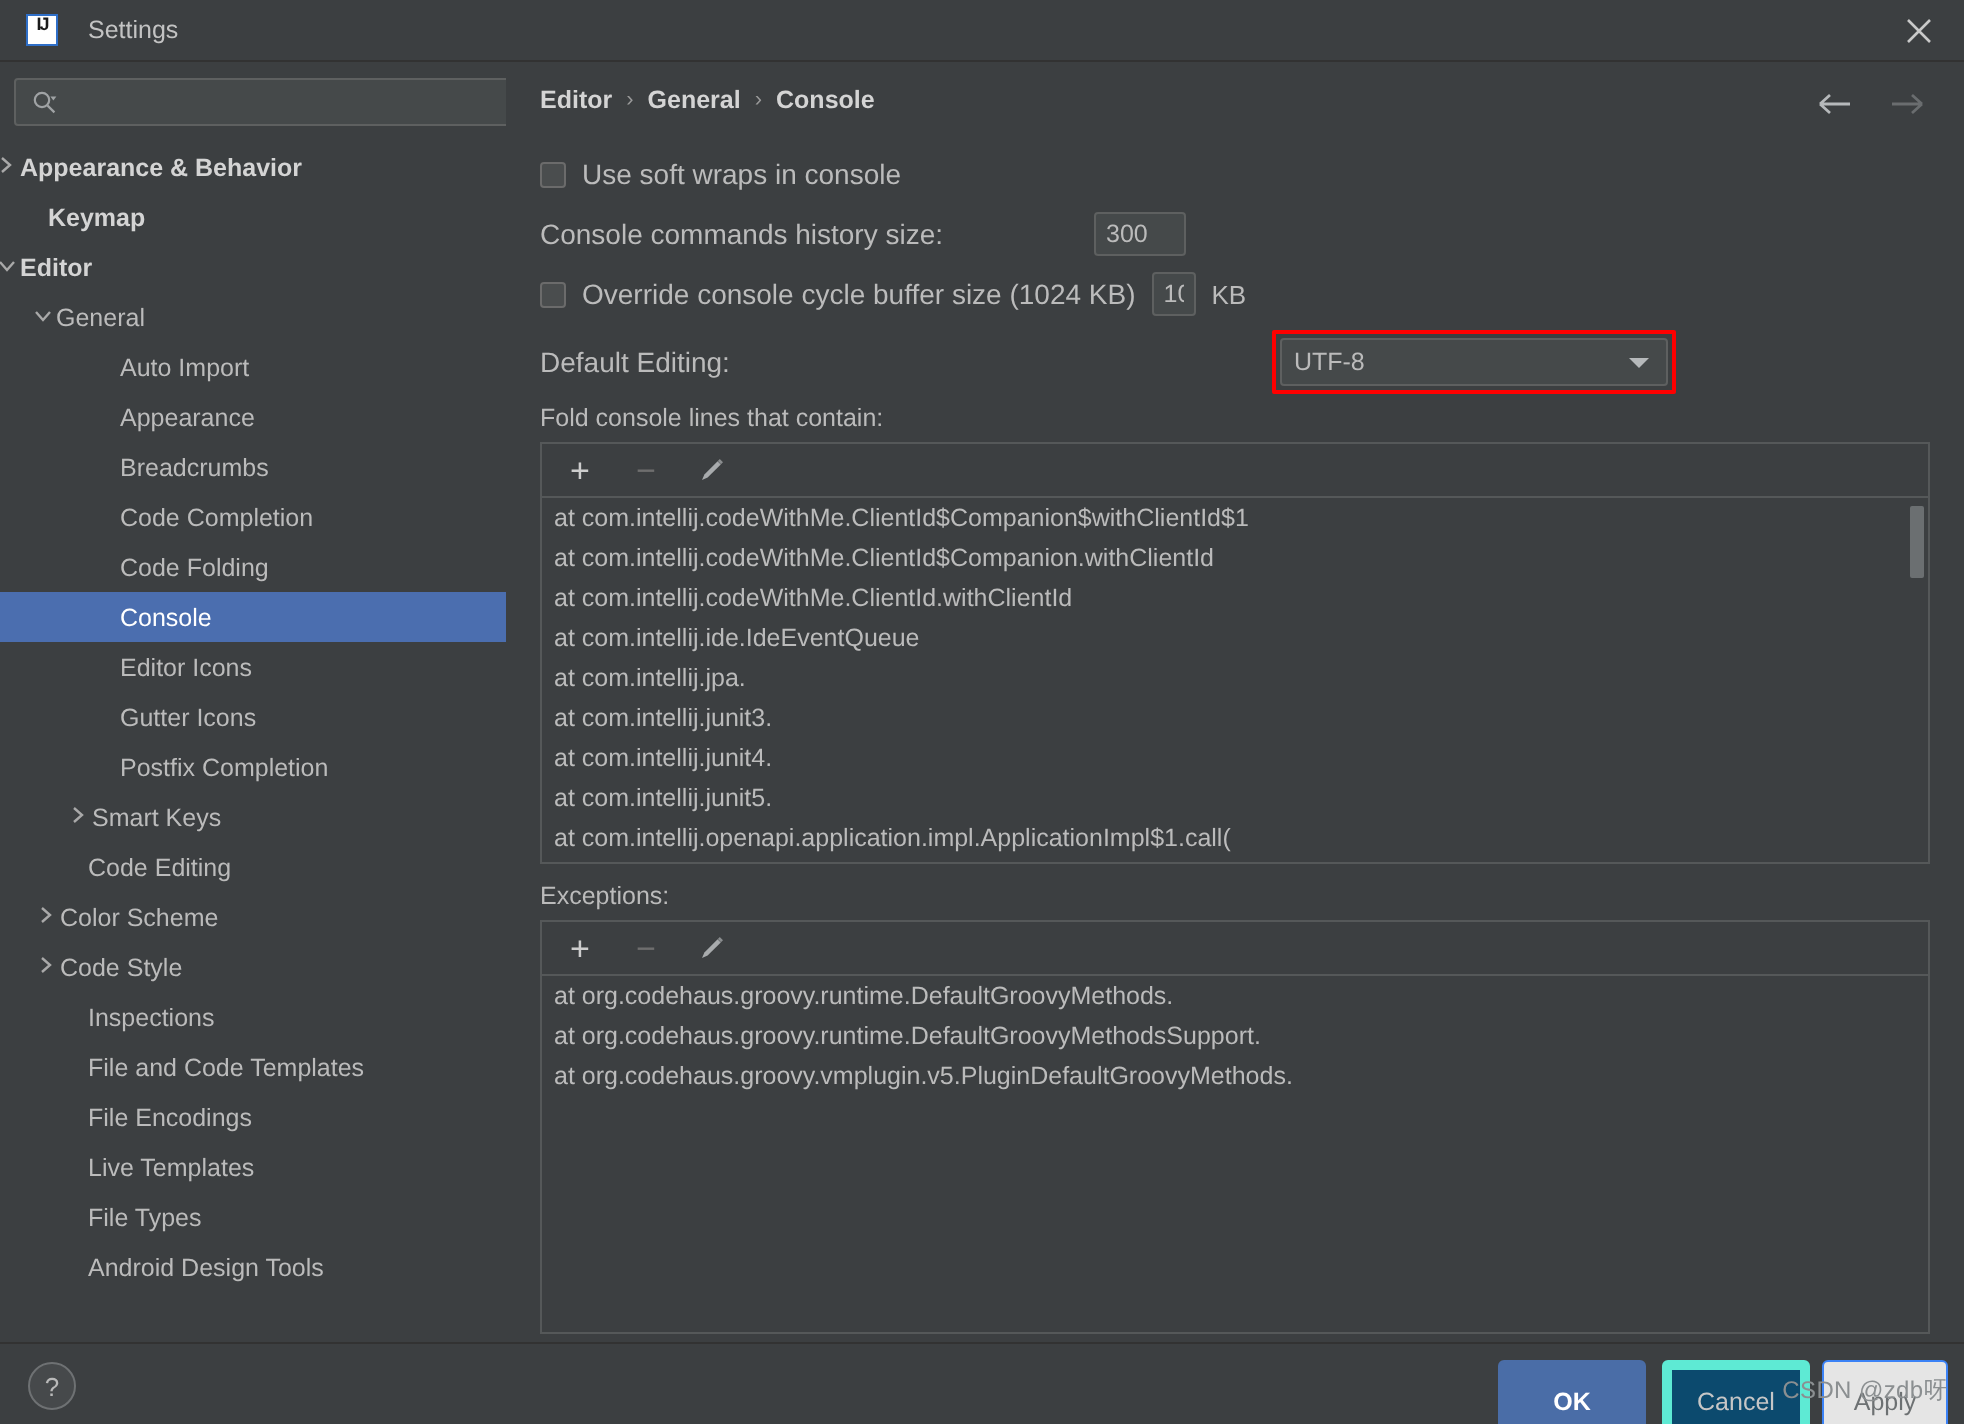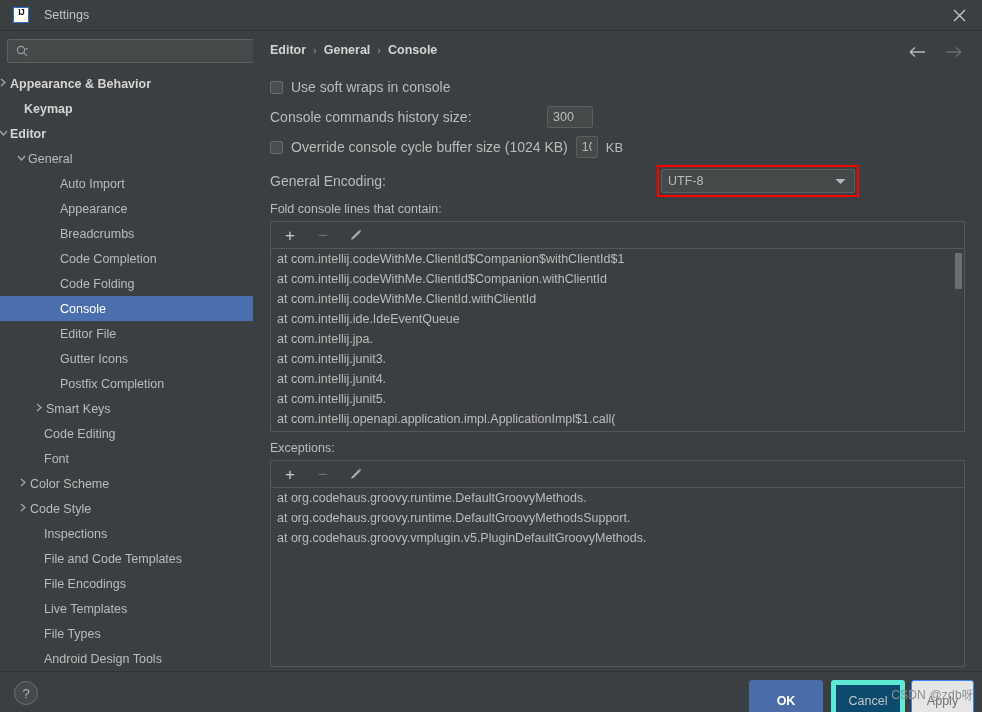--- a/index.html
+++ b/index.html
@@ -459,45 +459,41 @@
           <div class="tree-item">
             <span class="twisty" style="margin-left: 46px;"></span>
             <span class="tree-label">Code Folding</span>
           </div>
           <div class="tree-item selected">
             <span class="twisty" style="margin-left: 46px;"></span>
             <span class="tree-label">Console</span>
           </div>
           <div class="tree-item">
             <span class="twisty" style="margin-left: 46px;"></span>
-            <span class="tree-label">Editor File</span>
+            <span class="tree-label">Editor Icons</span>
           </div>
           <div class="tree-item">
             <span class="twisty" style="margin-left: 46px;"></span>
             <span class="tree-label">Gutter Icons</span>
           </div>
           <div class="tree-item">
             <span class="twisty" style="margin-left: 46px;"></span>
             <span class="tree-label">Postfix Completion</span>
           </div>
           <div class="tree-item">
             <span class="twisty" style="margin-left: 32px;">
               <svg width="8" height="9" viewBox="0 0 8 9">
                 <path d="M2 1 L6 4.5 L2 8" stroke="#a9a9a9" stroke-width="1.2" fill="none"></path>
               </svg>
             </span>
             <span class="tree-label">Smart Keys</span>
           </div>
           <div class="tree-item">
             <span class="twisty" style="margin-left: 30px;"></span>
             <span class="tree-label">Code Editing</span>
-          </div>
-          <div class="tree-item">
-            <span class="twisty" style="margin-left: 30px;"></span>
-            <span class="tree-label">Font</span>
           </div>
           <div class="tree-item">
             <span class="twisty" style="margin-left: 16px;">
               <svg width="8" height="9" viewBox="0 0 8 9">
                 <path d="M2 1 L6 4.5 L2 8" stroke="#a9a9a9" stroke-width="1.2" fill="none"></path>
               </svg>
             </span>
             <span class="tree-label">Color Scheme</span>
           </div>
           <div class="tree-item">
@@ -579,21 +575,21 @@
       </div>
 
       <div class="row">
         <span class="cb"></span>
         <span class="row-label">Override console cycle buffer size (1024 KB)</span>
         <input class="field" style="width: 22px; margin-left: 8px;" type="text" value="1024">
         <span class="unit">KB</span>
       </div>
 
       <div class="row" style="height:30px;margin-bottom:4px">
-        <span class="row-label">General Encoding:</span>
+        <span class="row-label">Default Editing:</span>
         <span style="width:8px"></span>
         <span style="flex:0 0 263px"></span>
         <div class="combo-highlight">
           <div class="combo">
             <span>UTF-8</span>
             <span class="combo-arrow">
               <svg width="11" height="7" viewBox="0 0 11 7" aria-hidden="true">
                 <path d="M0.5 1 L5.5 6 L10.5 1 Z" fill="#b6b9bb"></path>
               </svg>
             </span>

